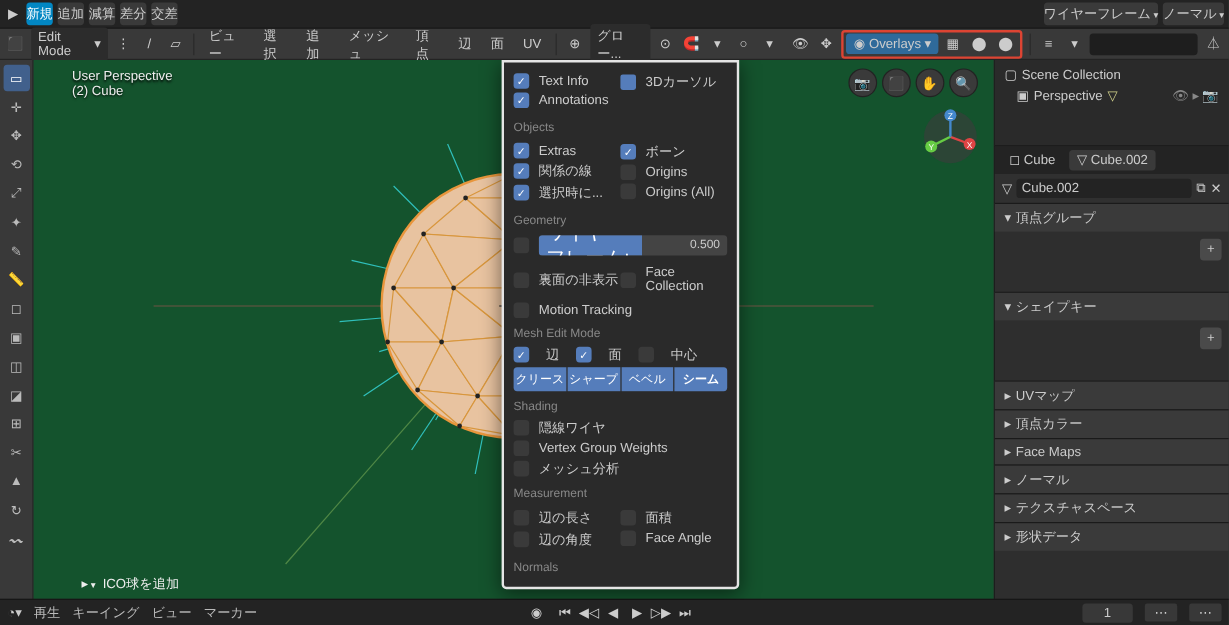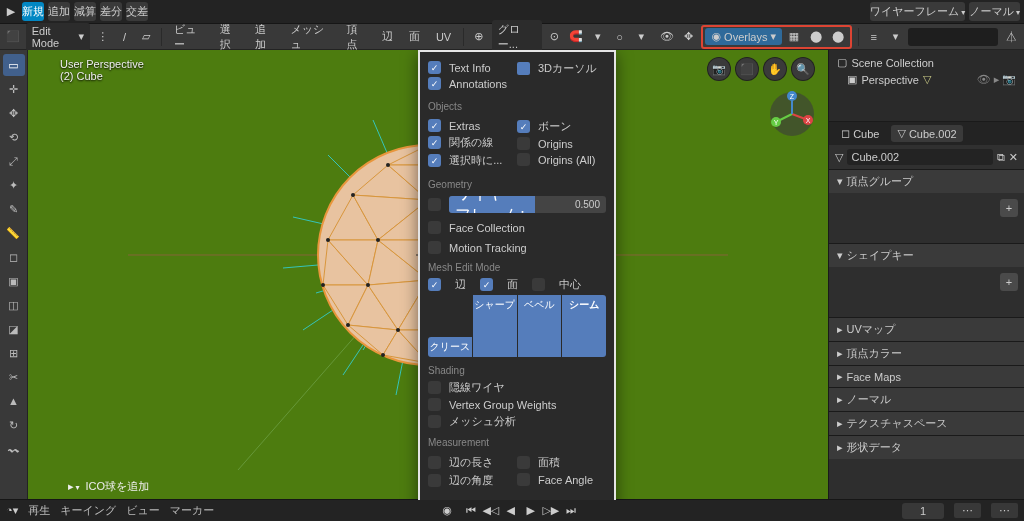--- a/index.html
+++ b/index.html
@@ -15,42 +15,42 @@
 .toolbar2 .dd { background: #2c2c2c; padding: 2px 6px; border-radius: 3px; display: flex; align-items: center; gap: 4px; cursor: pointer; font-size: 11px; }
 .toolbar2 .txt { padding: 2px 6px; cursor: pointer; font-size: 11px; }
 .toolbar2 .iconbtn { width: 20px; height: 20px; display: flex; align-items: center; justify-content: center; border-radius: 3px; cursor: pointer; }
 .toolbar2 .highlighted { border: 2px solid #d43; border-radius: 3px; padding: 0 2px; display: flex; align-items: center; gap: 2px; }
 .toolbar2 .overlay-btn { background: #2f6a9a; padding: 2px 6px; border-radius: 3px; display: flex; align-items: center; gap: 3px; }
 .toolbar2 .search { background: #1e1e1e; width: 90px; height: 18px; border-radius: 3px; border: none; color: #ccc; font-size: 11px; padding: 0 4px; }
 .main { display: flex; height: 450px; }
 .left-tools { width: 28px; background: #393939; border-right: 1px solid #232323; display: flex; flex-direction: column; align-items: center; padding-top: 4px; gap: 2px; }
 .left-tools .t { width: 22px; height: 22px; display: flex; align-items: center; justify-content: center; border-radius: 3px; cursor: pointer; color: #bbb; }
 .left-tools .t.active { background: #41608c; color: #fff; }
-.viewport { flex: 1; background: #4d7c0f; position: relative; overflow: hidden; }
+.viewport { flex: 1; background: #14532d; position: relative; overflow: hidden; }
 .viewport .info { position: absolute; top: 8px; left: 32px; font-size: 11px; color: #eee; text-shadow: 0 1px 2px #000; }
 .viewport .navball { position: absolute; top: 8px; right: 14px; display: flex; gap: 6px; }
 .viewport .nav-icon { width: 22px; height: 22px; background: #3a3a3a; border-radius: 11px; display: flex; align-items: center; justify-content: center; cursor: pointer; color: #ddd; box-shadow: 0 0 0 1px #222; }
 .viewport .axis-widget { position: absolute; top: 40px; right: 12px; width: 48px; height: 48px; }
 .viewport svg.scene { width: 100%; height: 100%; }
 .viewport .corner { position: absolute; bottom: 6px; left: 40px; display: flex; align-items: center; gap: 6px; font-size: 11px; color: #eee; }
 .viewport .corner .chev { cursor: pointer; }
 .overlay-panel { position: absolute; top: 0; right: 212px; width: 198px; background: #2a2a2a; border: 2px solid #e5e5e5; border-radius: 0 0 4px 4px; box-shadow: 0 4px 16px rgba(0,0,0,.5); padding: 6px 8px; z-index: 50; font-size: 11px; }
 .overlay-panel .row { display: flex; align-items: center; gap: 8px; margin: 3px 0; }
 .overlay-panel .cb { width: 13px; height: 13px; border-radius: 3px; background: #3a3a3a; display: inline-flex; align-items: center; justify-content: center; flex-shrink: 0; }
 .overlay-panel .cb.on { background: #557dbb; }
 .overlay-panel .cb.on::after { content: '✓'; color: #fff; font-size: 9px; }
 .overlay-panel .section { color: #888; margin: 8px 0 4px; font-size: 10px; }
 .overlay-panel .two-col { display: flex; }
 .overlay-panel .two-col > div { flex: 1; }
 .overlay-panel .slider { background: #444; border-radius: 3px; height: 17px; display: flex; align-items: center; overflow: hidden; margin: 2px 0; }
 .overlay-panel .slider .fill { background: #557dbb; height: 100%; display: flex; align-items: center; padding: 0 6px; color: #fff; font-size: 16px; }
 .overlay-panel .slider .val { margin-left: auto; padding: 0 6px; font-size: 10px; }
 .overlay-panel .btnrow { display: flex; gap: 1px; margin: 3px 0; }
 .overlay-panel .btnrow .b { flex: 1; background: #557dbb; text-align: center; padding: 3px 0; font-size: 10px; color: #fff; cursor: pointer; }
-.overlay-panel .btnrow .b:first-child { border-radius: 3px 0 0 3px; margin-top: 42px; }
+.overlay-panel .btnrow .b:first-child { border-radius: 3px 0 0 3px; }
 .overlay-panel .btnrow .b:last-child { border-radius: 0 3px 3px 0; font-weight: bold; }
 .right-panel { width: 196px; background: #2e2e2e; border-left: 1px solid #1a1a1a; display: flex; flex-direction: column; }
 .right-panel .outliner { height: 72px; background: #2a2a2a; border-bottom: 1px solid #1a1a1a; padding: 4px; font-size: 11px; }
 .right-panel .outliner .item { padding: 2px 4px; display: flex; align-items: center; gap: 4px; }
 .right-panel .outliner .icons { margin-left: auto; display: flex; gap: 3px; color: #888; }
 .right-panel .props-head { background: #232323; padding: 3px 6px; display: flex; gap: 6px; align-items: center; font-size: 11px; }
 .right-panel .props-head .tab { padding: 2px 6px; border-radius: 3px; display: flex; align-items: center; gap: 3px; }
 .right-panel .props-head .tab.active { background: #3a3a3a; }
 .right-panel .crumb { padding: 4px 6px; display: flex; align-items: center; gap: 4px; background: #303030; }
 .right-panel .crumb .name { background: #232323; border-radius: 3px; padding: 2px 4px; flex: 1; }
@@ -336,20 +336,24 @@
         <div class="slider" style="flex:1">
           <div class="fill" style="width:55%">
               <span>ワイヤーフレーム:</span>
             </div>
           <span class="val">0.500</span>
         </div>
       </div>
       <div class="two-col">
         <div class="row">
             <span class="cb"></span>
+            <span>裏面の非表示</span>
+          </div>
+        <div class="row">
+            <span class="cb"></span>
             <span>Face Collection</span>
           </div>
       </div>
       <div class="row" style="margin-top:4px">
           <span class="cb"></span>
           <span>Motion Tracking</span>
         </div>
 
       <div class="section">Mesh Edit Mode</div>
       <div class="row" style="gap:14px">

